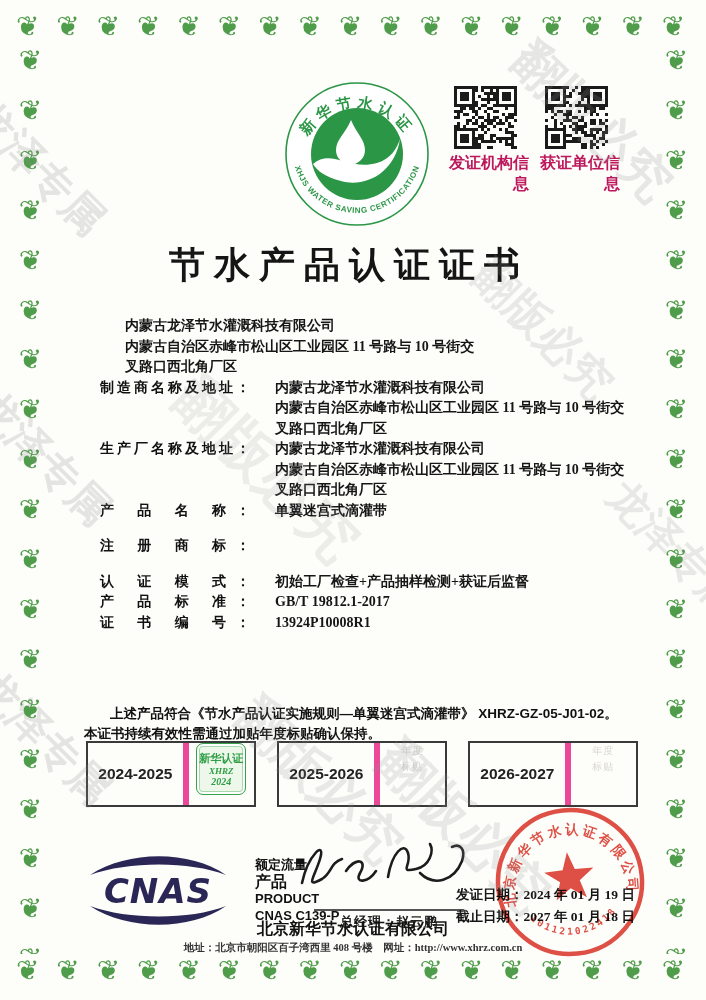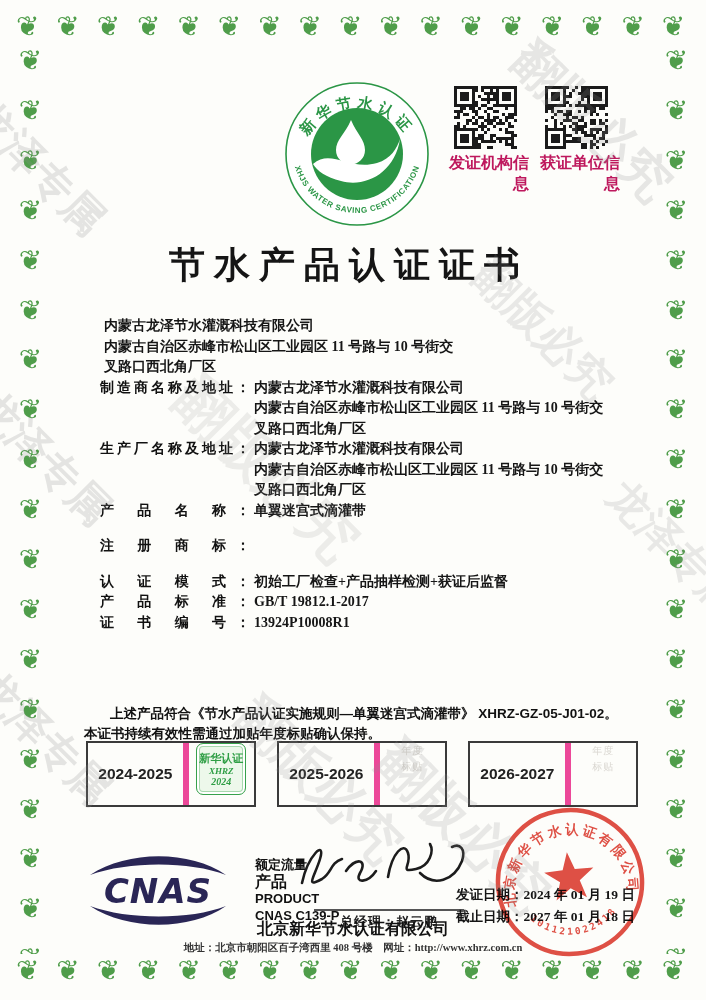--- a/index.html
+++ b/index.html
@@ -31,21 +31,21 @@
   .qrlabel{position:absolute;z-index:2;font-family:"Liberation Sans",sans-serif;
      font-weight:bold;font-size:16px;width:86px;text-align:right;top:153px;color:#be185d}
   .ql1{left:443px}.ql2{left:534px}
   .title{position:absolute;left:0;right:8px;top:241px;text-align:center;z-index:2;
      font-family:"Liberation Sans",sans-serif;font-weight:bold;font-size:36px;letter-spacing:9px;color:#151515}
   
   .fields{position:absolute;left:100px;top:316px;width:534px;z-index:2;font-size:14px;font-weight:bold}
   .frow{display:flex;line-height:20.5px;min-height:20.5px}
   .mt-lg{margin-top:15px}
   .flabel{flex:0 0 150px;text-align:justify;text-align-last:justify;color:#111}
-  .fval{margin-left:4px;color:#161616}
+  .fval{margin-left:25px;color:#161616}
   .statement{position:absolute;left:84px;top:704px;width:556px;z-index:2;
      font-family:"Liberation Sans",sans-serif;font-weight:bold;font-size:13.5px;line-height:20px;color:#111}
   .statement .ln1{padding-left:26px}
   
   .yearrow{position:absolute;left:86px;top:741px;width:552px;display:flex;justify-content:space-between;z-index:2}
   .ybox{width:166px;height:62px;border:2px solid #3a3a3a;display:flex;background:rgba(255,255,255,.0)}
   .ycell-l{flex:1.45;display:flex;align-items:center;justify-content:center;
      font-family:Liberation Sans, sans-serif;font-size:15.5px;font-weight:600;color:#222}
   .ycell-r{flex:1;border-left:6px solid #ec4899;display:flex;align-items:flex-start;justify-content:center}
   .sticker{width:48px;height:50px;border:1.6px solid #37a14c;border-radius:7px;background:#edf8eb;

